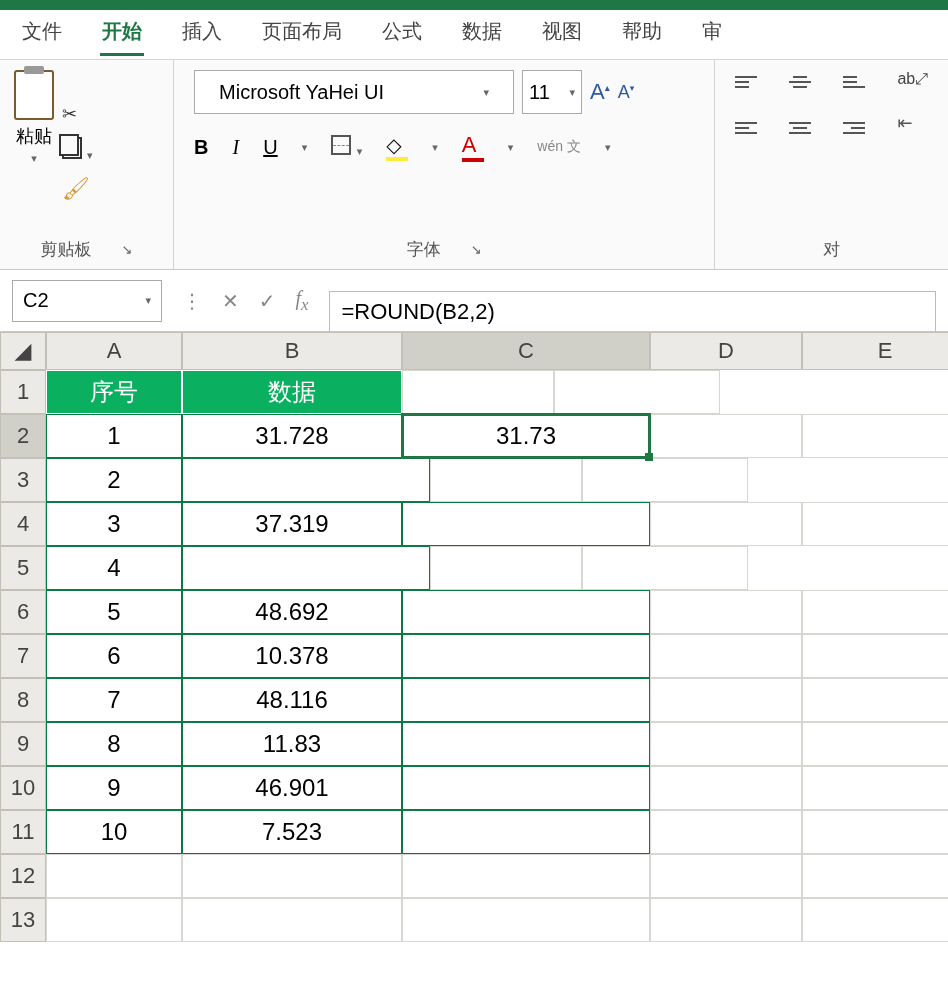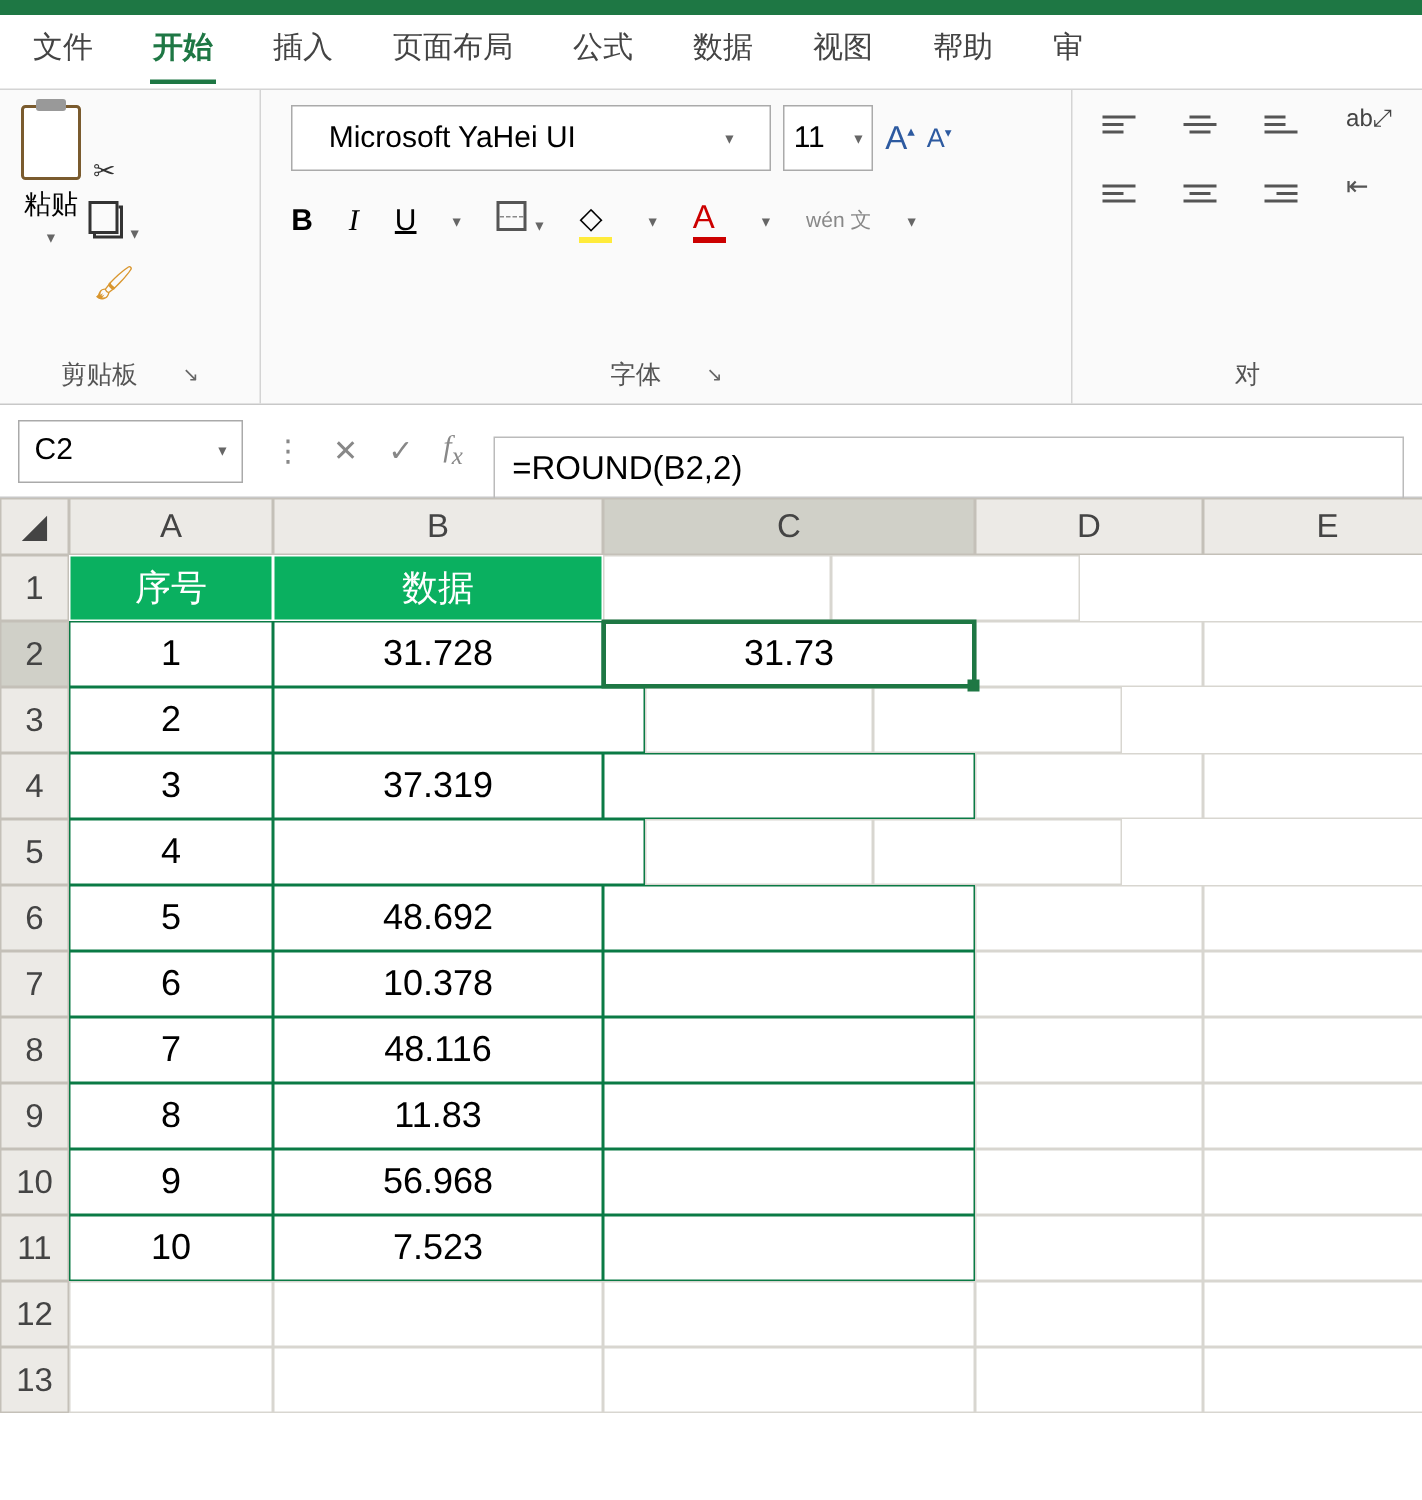--- a/index.html
+++ b/index.html
@@ -300,21 +300,21 @@
         </div>
         <div class="row">
           <div class="cell cA tbl-border">8</div>
           <div class="cell cB tbl-border">11.83</div>
           <div class="cell cC tbl-border"></div>
           <div class="cell cD"></div>
           <div class="cell cE"></div>
         </div>
         <div class="row">
           <div class="cell cA tbl-border">9</div>
-          <div class="cell cB tbl-border">56.968</div>
+          <div class="cell cB tbl-border">46.901</div>
           <div class="cell cC tbl-border"></div>
           <div class="cell cD"></div>
           <div class="cell cE"></div>
         </div>
         <div class="row">
           <div class="cell cA tbl-border">10</div>
           <div class="cell cB tbl-border">7.523</div>
           <div class="cell cC tbl-border"></div>
           <div class="cell cD"></div>
           <div class="cell cE"></div>

